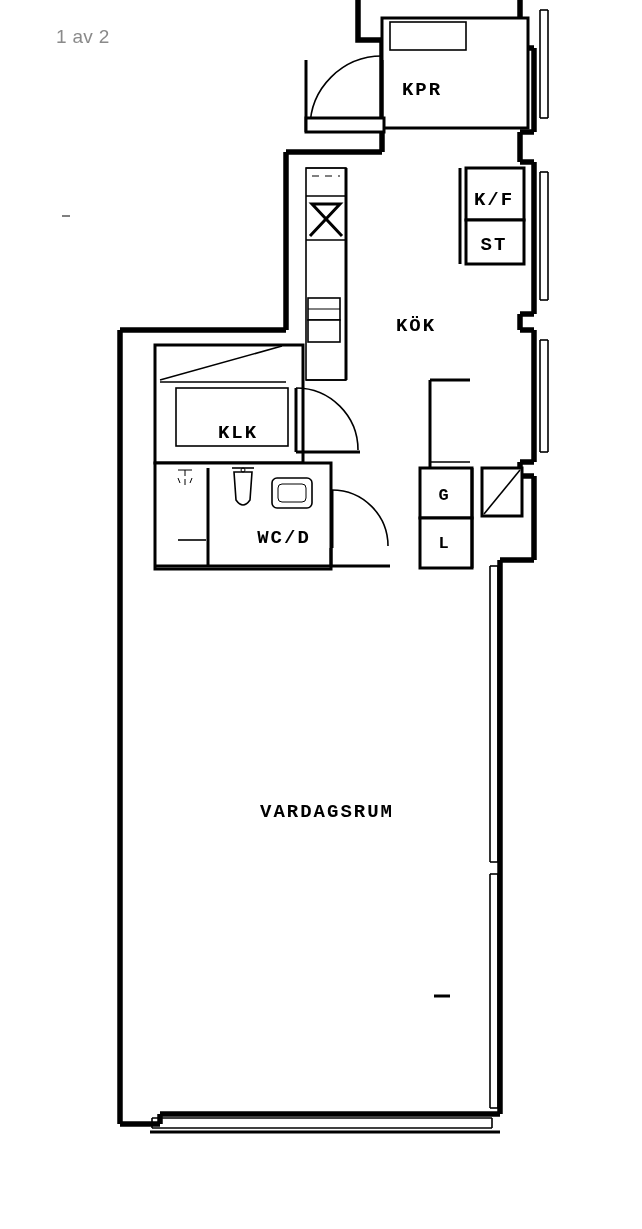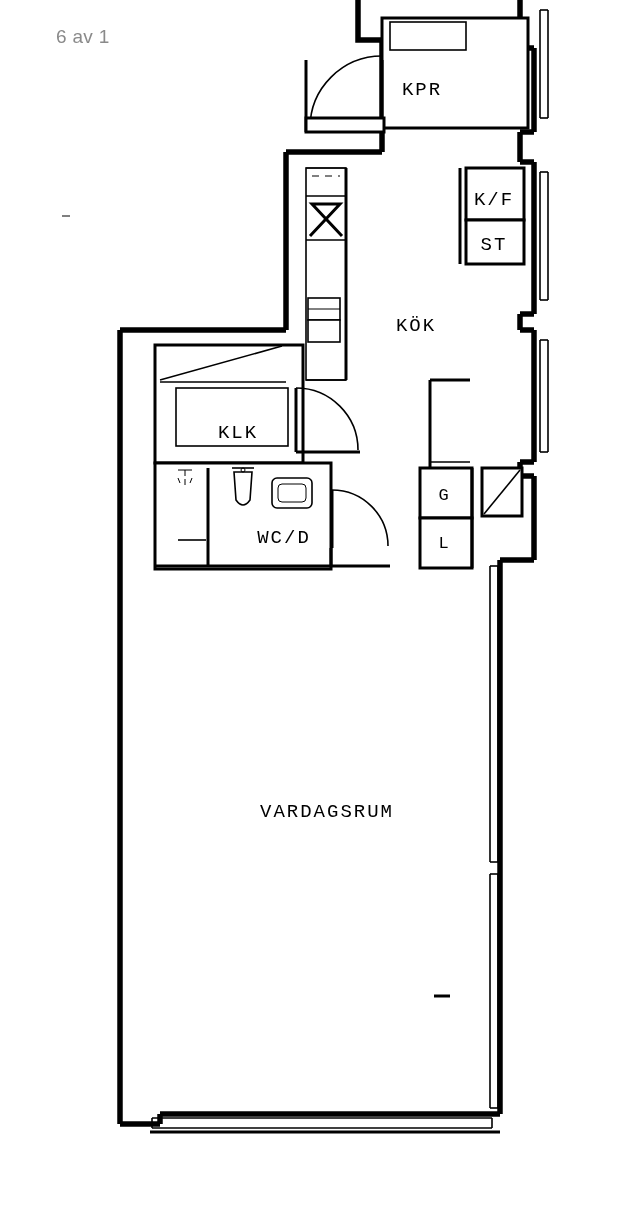--- a/index.html
+++ b/index.html
@@ -22,20 +22,21 @@
     color: #8a8a8a;
     letter-spacing: 0.3px;
     user-select: none;
   }
   #floorplan-wrap {
     position: absolute;
     left: 0;
     top: 0;
     width: 642px;
     height: 1229px;
+    font-weight: bold;
   }
   svg.plan {
     display: block;
     width: 642px;
     height: 1229px;
   }
   .wall { stroke: #000; fill: none; }
   .w-thick { stroke-width: 5.5; }
   .w-med   { stroke-width: 3; }
   .w-thin  { stroke-width: 1.6; }
@@ -50,21 +51,21 @@
   .room-label-sm {
     font-family: "Liberation Mono", monospace;
     font-size: 17px;
     letter-spacing: 1px;
     fill: #000;
   }
 </style>
 </head>
 <body>
 
-<div id="page-counter">6 av 1</div>
+<div id="page-counter">1 av 2</div>
 
 <div id="floorplan-wrap">
   <svg class="plan" viewBox="0 0 642 1229" xmlns="http://www.w3.org/2000/svg">
 
     <g class="wall w-thick">
 
       <path d="M 358 0 L 358 40 L 382 40 L 382 60"></path>
 
       <path d="M 520 0 L 520 48"></path>
       <path d="M 520 48 L 534 48"></path>

